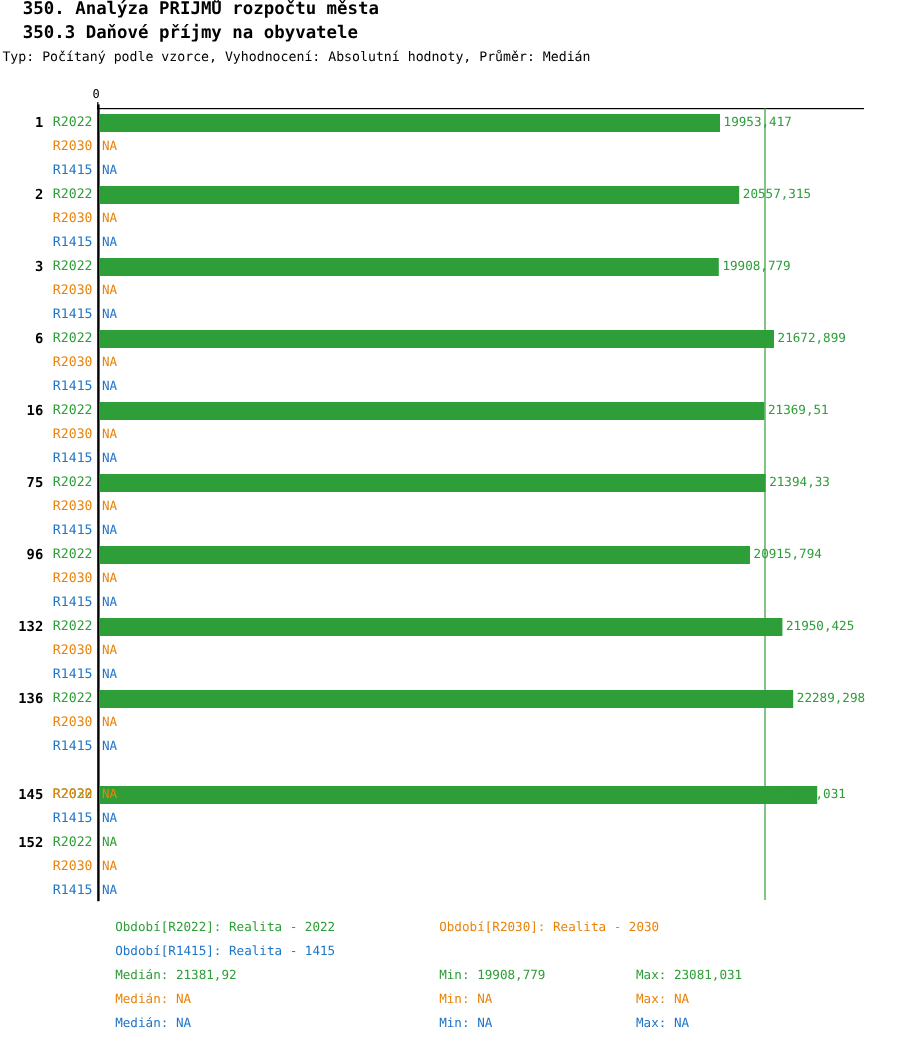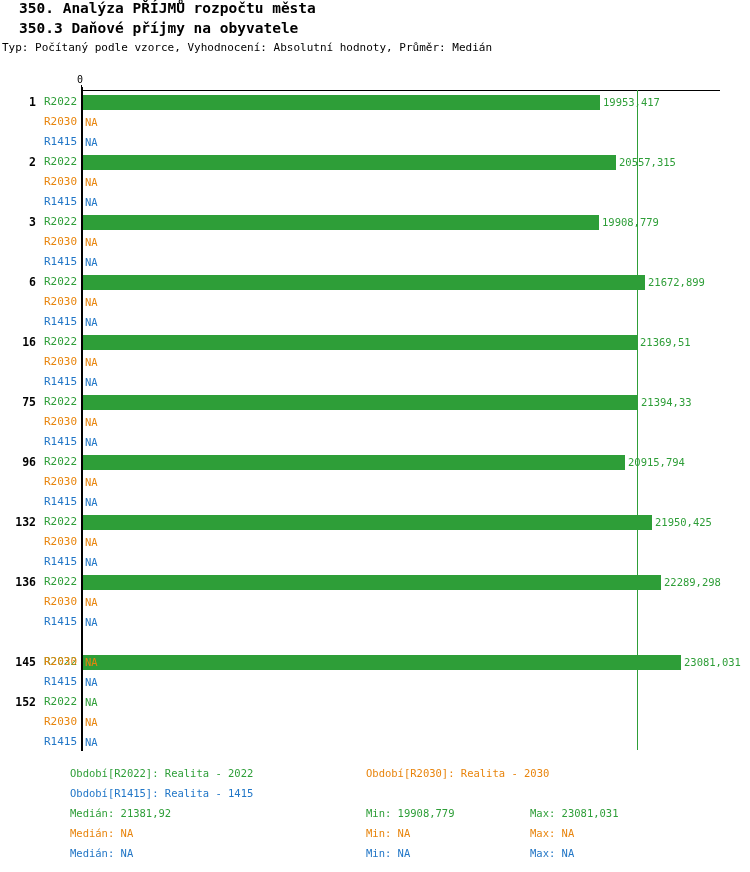--- a/index.html
+++ b/index.html
@@ -150,21 +150,21 @@
     left: 0; top: 763px;
     width: 750px;
   }
   .lg-row { position: absolute; left: 0; width: 750px; height: 20px; }
   .lg-cell {
     position: absolute;
     font-size: 10.5px;
     line-height: 20px;
     white-space: pre;
   }
-  .lg-c1 { left: 70px; }
+  .lg-c1 { left: 96px; }
   .lg-c2 { left: 330px; margin-left: 36px; }
   .lg-c3 { left: 530px; }
   .lg-g { color: #2e9e38; }
   .lg-o { color: #E8840C; }
   .lg-b { color: #2176C7; }
 </style>
 </head>
 <body>
 
 <div id="header">
@@ -322,21 +322,21 @@
         <div class="grow" style="top: 40px;">
           <div class="grow-ser ser-r1415">R1415</div>
           <div class="na-val val-r1415">NA</div>
         </div>
       </div>
       <div class="group" style="top: 632px; height: 60px;">
         <div class="grow" style="top: 0px; margin-top: 20px;">
           <div class="grow-idx">145</div>
           <div class="grow-ser ser-r2022">R2022</div>
           <div class="bar bar-r2022" style="width: 598px;"></div>
-          <div class="bar-val val-r2022" style="left: 684px;">23081,031</div>
+          <div class="bar-val val-r2022" style="left: 648px;">23081,031</div>
         </div>
         <div class="grow" style="top: 20px;">
           <div class="grow-ser ser-r2030">R2030</div>
           <div class="na-val val-r2030">NA</div>
         </div>
         <div class="grow" style="top: 40px;">
           <div class="grow-ser ser-r1415">R1415</div>
           <div class="na-val val-r1415">NA</div>
         </div>
       </div>

